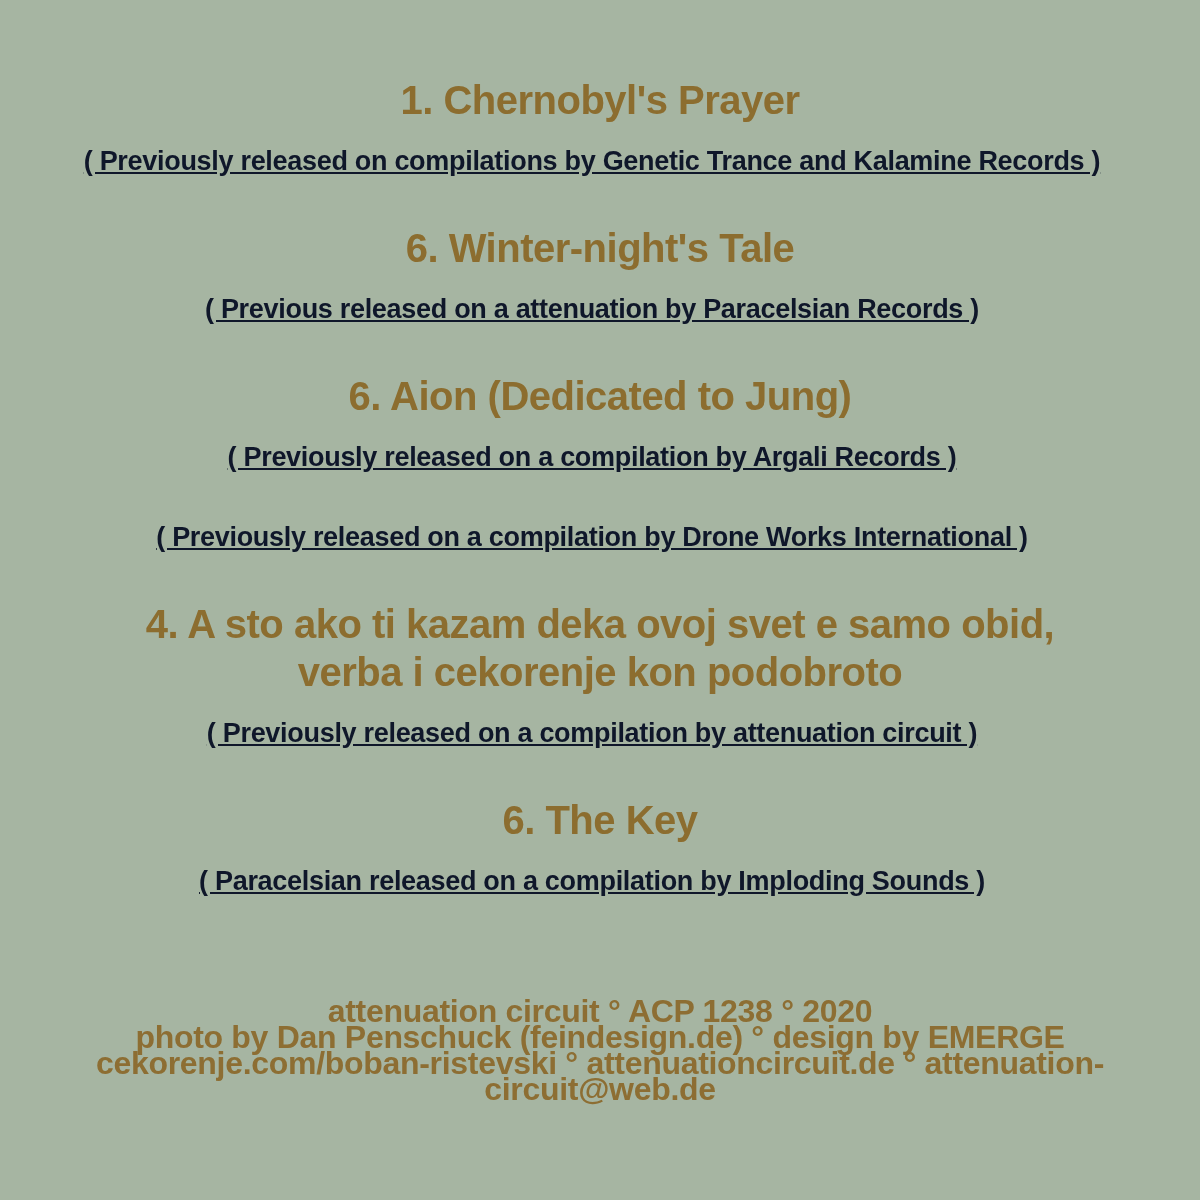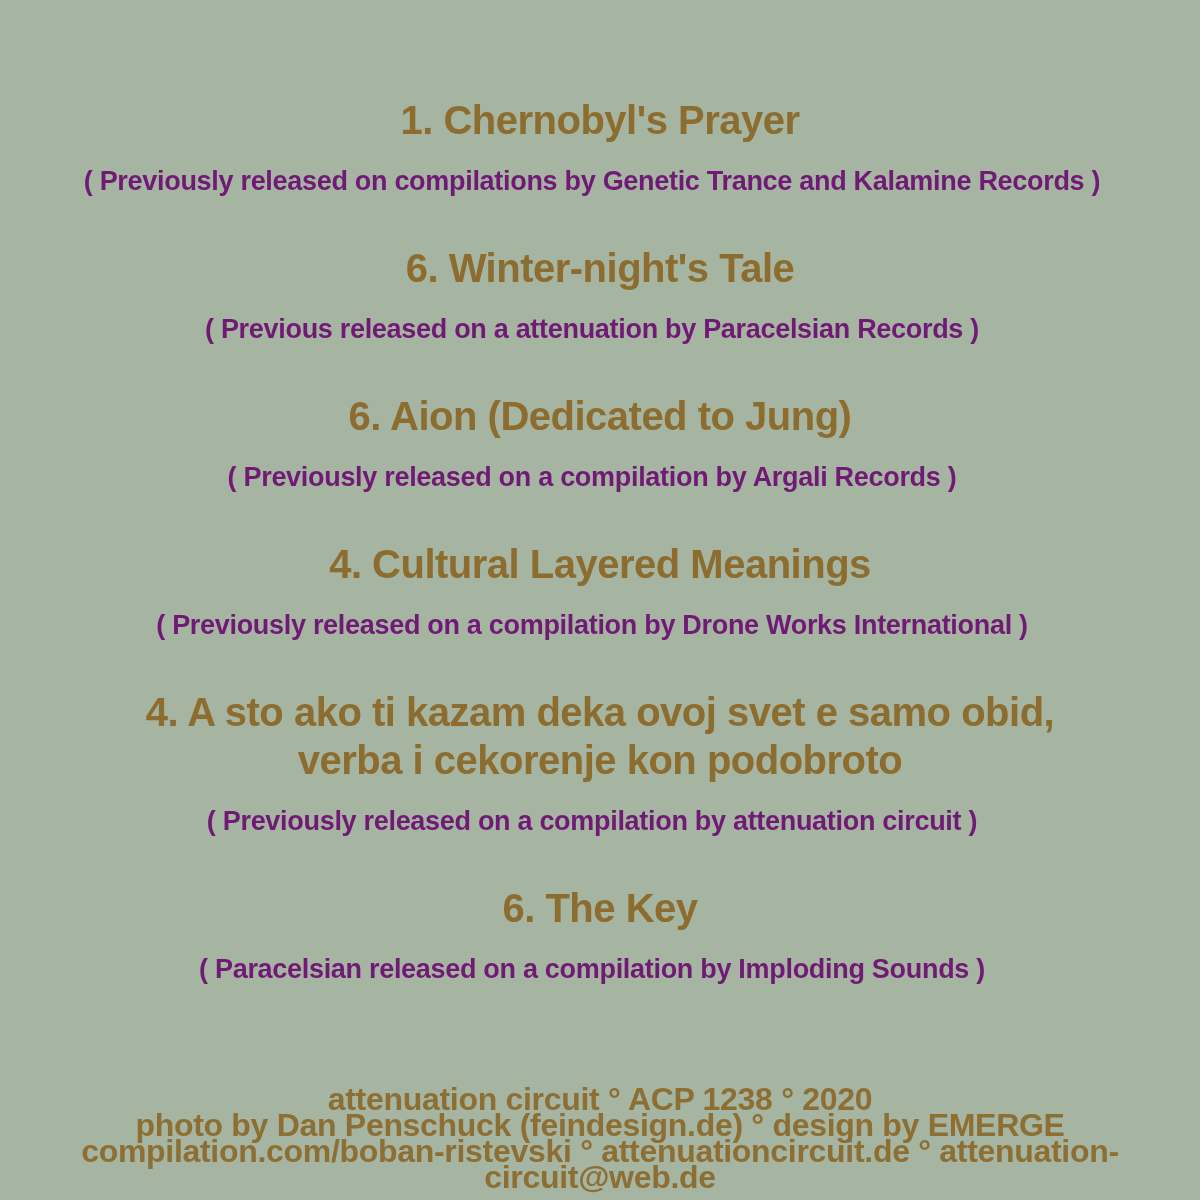--- a/index.html
+++ b/index.html
@@ -4,41 +4,42 @@
 <style>
   html, body {
     margin: 0;
     padding: 0;
   }
   .page {
     width: 1200px;
     height: 1200px;
     background: #a6b5a2;
     box-sizing: border-box;
-    padding-top: 96px;
+    padding-top: 76px;
     font-family: "Liberation Sans", sans-serif;
     font-weight: 700;
     text-align: center;
     color: #8d6e33;
     overflow: hidden;
   }
   .track-title {
     font-size: 40px;
     line-height: 48px;
     letter-spacing: -0.5px;
     white-space: pre-line;
     margin: 0;
     color: #8c6d2f;
   }
   .track-credit {
     font-size: 27px;
     line-height: 34px;
     letter-spacing: -0.3px;
     margin: 20px 16px 46px 0;
-    color: #701a75;
+    color: #0f172a;
+    text-decoration: underline;
   }
   .track:last-child .track-credit {
     margin-bottom: 0;
   }
   .footer {
     margin-top: 100px;
   }
   .footer-line {
     font-size: 32px;
     line-height: 26px;
@@ -63,36 +64,35 @@
       <div class="track-title">6. Winter-night's Tale</div>
       <div class="track-credit">( Previous released on a attenuation by Paracelsian Records )</div>
     </div>
 
     <div class="track">
       <div class="track-title">6. Aion (Dedicated to Jung)</div>
       <div class="track-credit">( Previously released on a compilation by Argali Records )</div>
     </div>
 
     <div class="track">
-      <div class="track-title">4. Cultural Layered Meanings</div>
       <div class="track-credit">( Previously released on a compilation by Drone Works International )</div>
     </div>
 
     <div class="track">
       <div class="track-title">4. A sto ako ti kazam deka ovoj svet e samo obid,
 verba i cekorenje kon podobroto</div>
       <div class="track-credit">( Previously released on a compilation by attenuation circuit )</div>
     </div>
 
     <div class="track">
       <div class="track-title">6. The Key</div>
       <div class="track-credit">( Paracelsian released on a compilation by Imploding Sounds )</div>
     </div>
 
   </div>
 
   <div class="footer">
     <div class="footer-line">attenuation circuit ° ACP 1238 ° 2020</div>
     <div class="footer-line">photo by Dan Penschuck (feindesign.de) ° design by EMERGE</div>
-    <div class="footer-line">compilation.com/boban-ristevski ° attenuationcircuit.de ° attenuation-circuit@web.de</div>
+    <div class="footer-line">cekorenje.com/boban-ristevski ° attenuationcircuit.de ° attenuation-circuit@web.de</div>
   </div>
 
 </div>
 
 </body></html>

